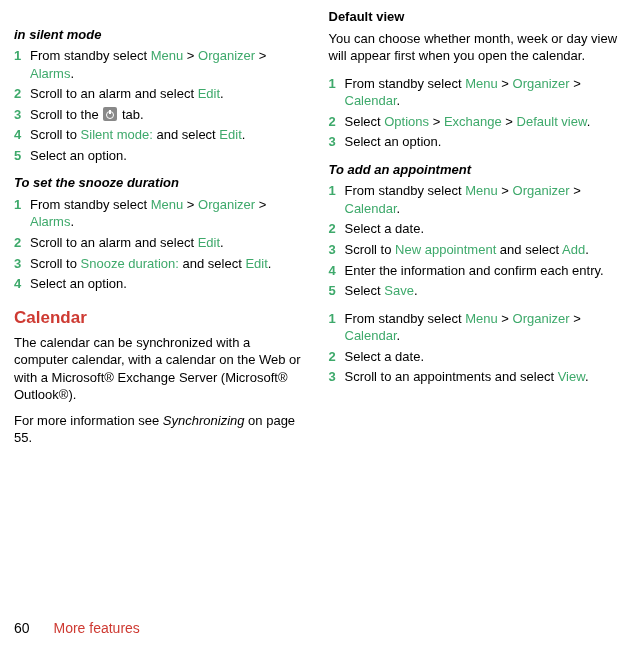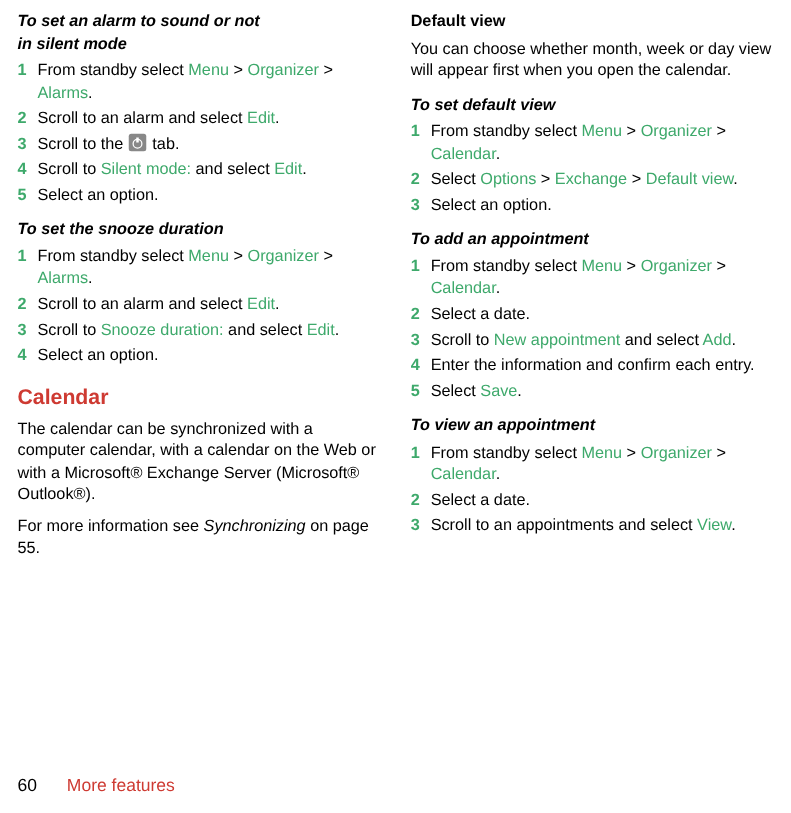--- a/index.html
+++ b/index.html
@@ -26,21 +26,21 @@
     .tab-icon::before { content: ""; position: absolute; top: 3px; left: 6px; width: 2px; height: 4px; background: #fff; }
   </style>
 </head>
 <body>
 
 <div class="page">
   <div class="col">
 
 
     <div class="sect">
-      <p class="ital bold"><span>To set an alarm to sound or not</span><br><span>in silent mode</span></p>
+      <p class="ital bold"><br><span>in silent mode</span></p>
       <ol class="steps">
         <li>
             <span class="num">1</span>
             <span class="txt"><span>From standby select </span><span class="green">Menu</span><span> &gt; </span><span class="green">Organizer</span><span> &gt; </span><span class="green">Alarms</span><span>.</span></span>
           </li>
         <li>
             <span class="num">2</span>
             <span class="txt"><span>Scroll to an alarm and select </span><span class="green">Edit</span><span>.</span></span>
           </li>
         <li>
@@ -87,21 +87,20 @@
   </div>
 
   <div class="col">
 
     <div class="sect">
       <p class="bold">Default view</p>
       <p>You can choose whether month, week or day view will appear first when you open the calendar.</p>
     </div>
 
     <div class="sect">
-      <p class="ital bold">To set default view</p>
       <ol class="steps">
         <li>
             <span class="num">1</span>
             <span class="txt"><span>From standby select </span><span class="green">Menu</span><span> &gt; </span><span class="green">Organizer</span><span> &gt; </span><span class="green">Calendar</span><span>.</span></span>
           </li>
         <li>
             <span class="num">2</span>
             <span class="txt"><span>Select </span><span class="green">Options</span><span> &gt; </span><span class="green">Exchange</span><span> &gt; </span><span class="green">Default view</span><span>.</span></span>
           </li>
         <li>
@@ -132,21 +131,20 @@
             <span class="txt">Enter the information and confirm each entry.</span>
           </li>
         <li>
             <span class="num">5</span>
             <span class="txt"><span>Select </span><span class="green">Save</span><span>.</span></span>
           </li>
       </ol>
     </div>
 
     <div class="sect">
-      <p class="ital bold">To view an appointment</p>
       <ol class="steps">
         <li>
             <span class="num">1</span>
             <span class="txt"><span>From standby select </span><span class="green">Menu</span><span> &gt; </span><span class="green">Organizer</span><span> &gt; </span><span class="green">Calendar</span><span>.</span></span>
           </li>
         <li>
             <span class="num">2</span>
             <span class="txt">Select a date.</span>
           </li>
         <li>

